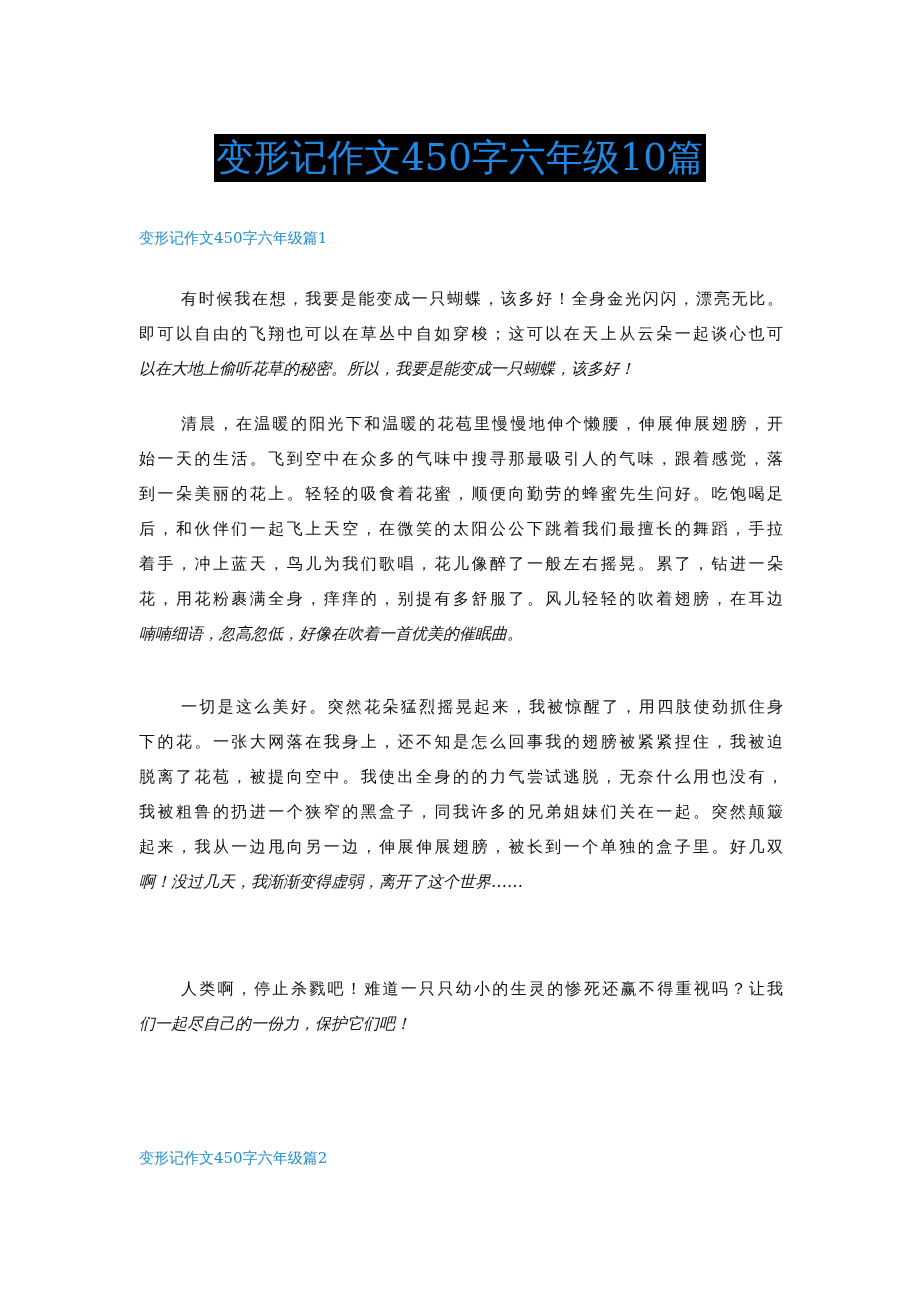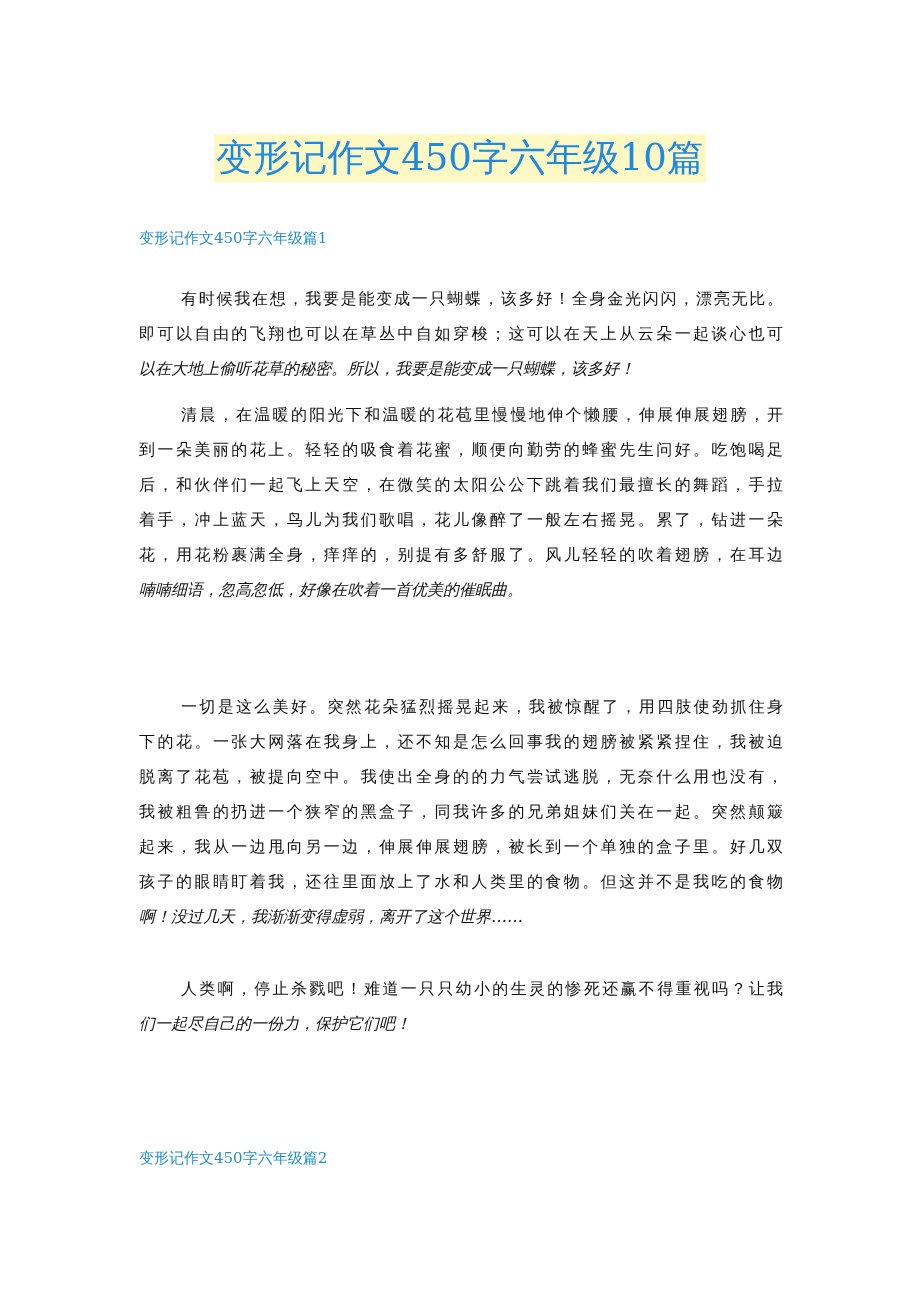--- a/index.html
+++ b/index.html
@@ -17,21 +17,21 @@
     }
     .page-title-wrap {
       position: absolute;
       top: 134px;
       left: 0;
       width: 920px;
       text-align: center;
     }
     .page-title {
       display: inline-block;
-      background: #fef9c3;
+      background: #000000;
       color: #1e88e5;
       font-size: 37px;
       line-height: 48px;
       height: 48px;
       padding: 0 2px;
       letter-spacing: 0;
       white-space: nowrap;
       font-family: "DejaVu Serif", "Liberation Serif", serif;
     }
     .section-heading {
@@ -75,36 +75,36 @@
 </div>
 
 <div class="section-heading" style="top:226px;">变形记作文450字六年级篇1</div>
 
 <div class="para" style="top:281px;">
   <span class="line indent">有时候我在想，我要是能变成一只蝴蝶，该多好！全身金光闪闪，漂亮无比。</span>
   <span class="line">即可以自由的飞翔也可以在草丛中自如穿梭；这可以在天上从云朵一起谈心也可</span>
   <span class="line last">以在大地上偷听花草的秘密。所以，我要是能变成一只蝴蝶，该多好！</span>
 </div>
 
-<div class="para" style="top:397px;">
+<div class="para" style="top:406px;">
   <span class="line indent">清晨，在温暖的阳光下和温暖的花苞里慢慢地伸个懒腰，伸展伸展翅膀，开</span>
+  <span class="line">始一天的生活。飞到空中在众多的气味中搜寻那最吸引人的气味，跟着感觉，落</span>
   <span class="line">到一朵美丽的花上。轻轻的吸食着花蜜，顺便向勤劳的蜂蜜先生问好。吃饱喝足</span>
   <span class="line">后，和伙伴们一起飞上天空，在微笑的太阳公公下跳着我们最擅长的舞蹈，手拉</span>
   <span class="line">着手，冲上蓝天，鸟儿为我们歌唱，花儿像醉了一般左右摇晃。累了，钻进一朵</span>
   <span class="line">花，用花粉裹满全身，痒痒的，别提有多舒服了。风儿轻轻的吹着翅膀，在耳边</span>
   <span class="line last">喃喃细语，忽高忽低，好像在吹着一首优美的催眠曲。</span>
 </div>
 
 <div class="para" style="top:689px;">
   <span class="line indent">一切是这么美好。突然花朵猛烈摇晃起来，我被惊醒了，用四肢使劲抓住身</span>
   <span class="line">下的花。一张大网落在我身上，还不知是怎么回事我的翅膀被紧紧捏住，我被迫</span>
   <span class="line">脱离了花苞，被提向空中。我使出全身的的力气尝试逃脱，无奈什么用也没有，</span>
   <span class="line">我被粗鲁的扔进一个狭窄的黑盒子，同我许多的兄弟姐妹们关在一起。突然颠簸</span>
   <span class="line">起来，我从一边甩向另一边，伸展伸展翅膀，被长到一个单独的盒子里。好几双</span>
-  <span class="line">孩子的眼睛盯着我，还往里面放上了水和人类里的食物。但这并不是我吃的食物</span>
   <span class="line last">啊！没过几天，我渐渐变得虚弱，离开了这个世界……</span>
 </div>
 
 <div class="para" style="top:971px;">
   <span class="line indent">人类啊，停止杀戮吧！难道一只只幼小的生灵的惨死还赢不得重视吗？让我</span>
   <span class="line last">们一起尽自己的一份力，保护它们吧！</span>
 </div>
 
 <div class="section-heading" style="top:1146px;">变形记作文450字六年级篇2</div>
 

